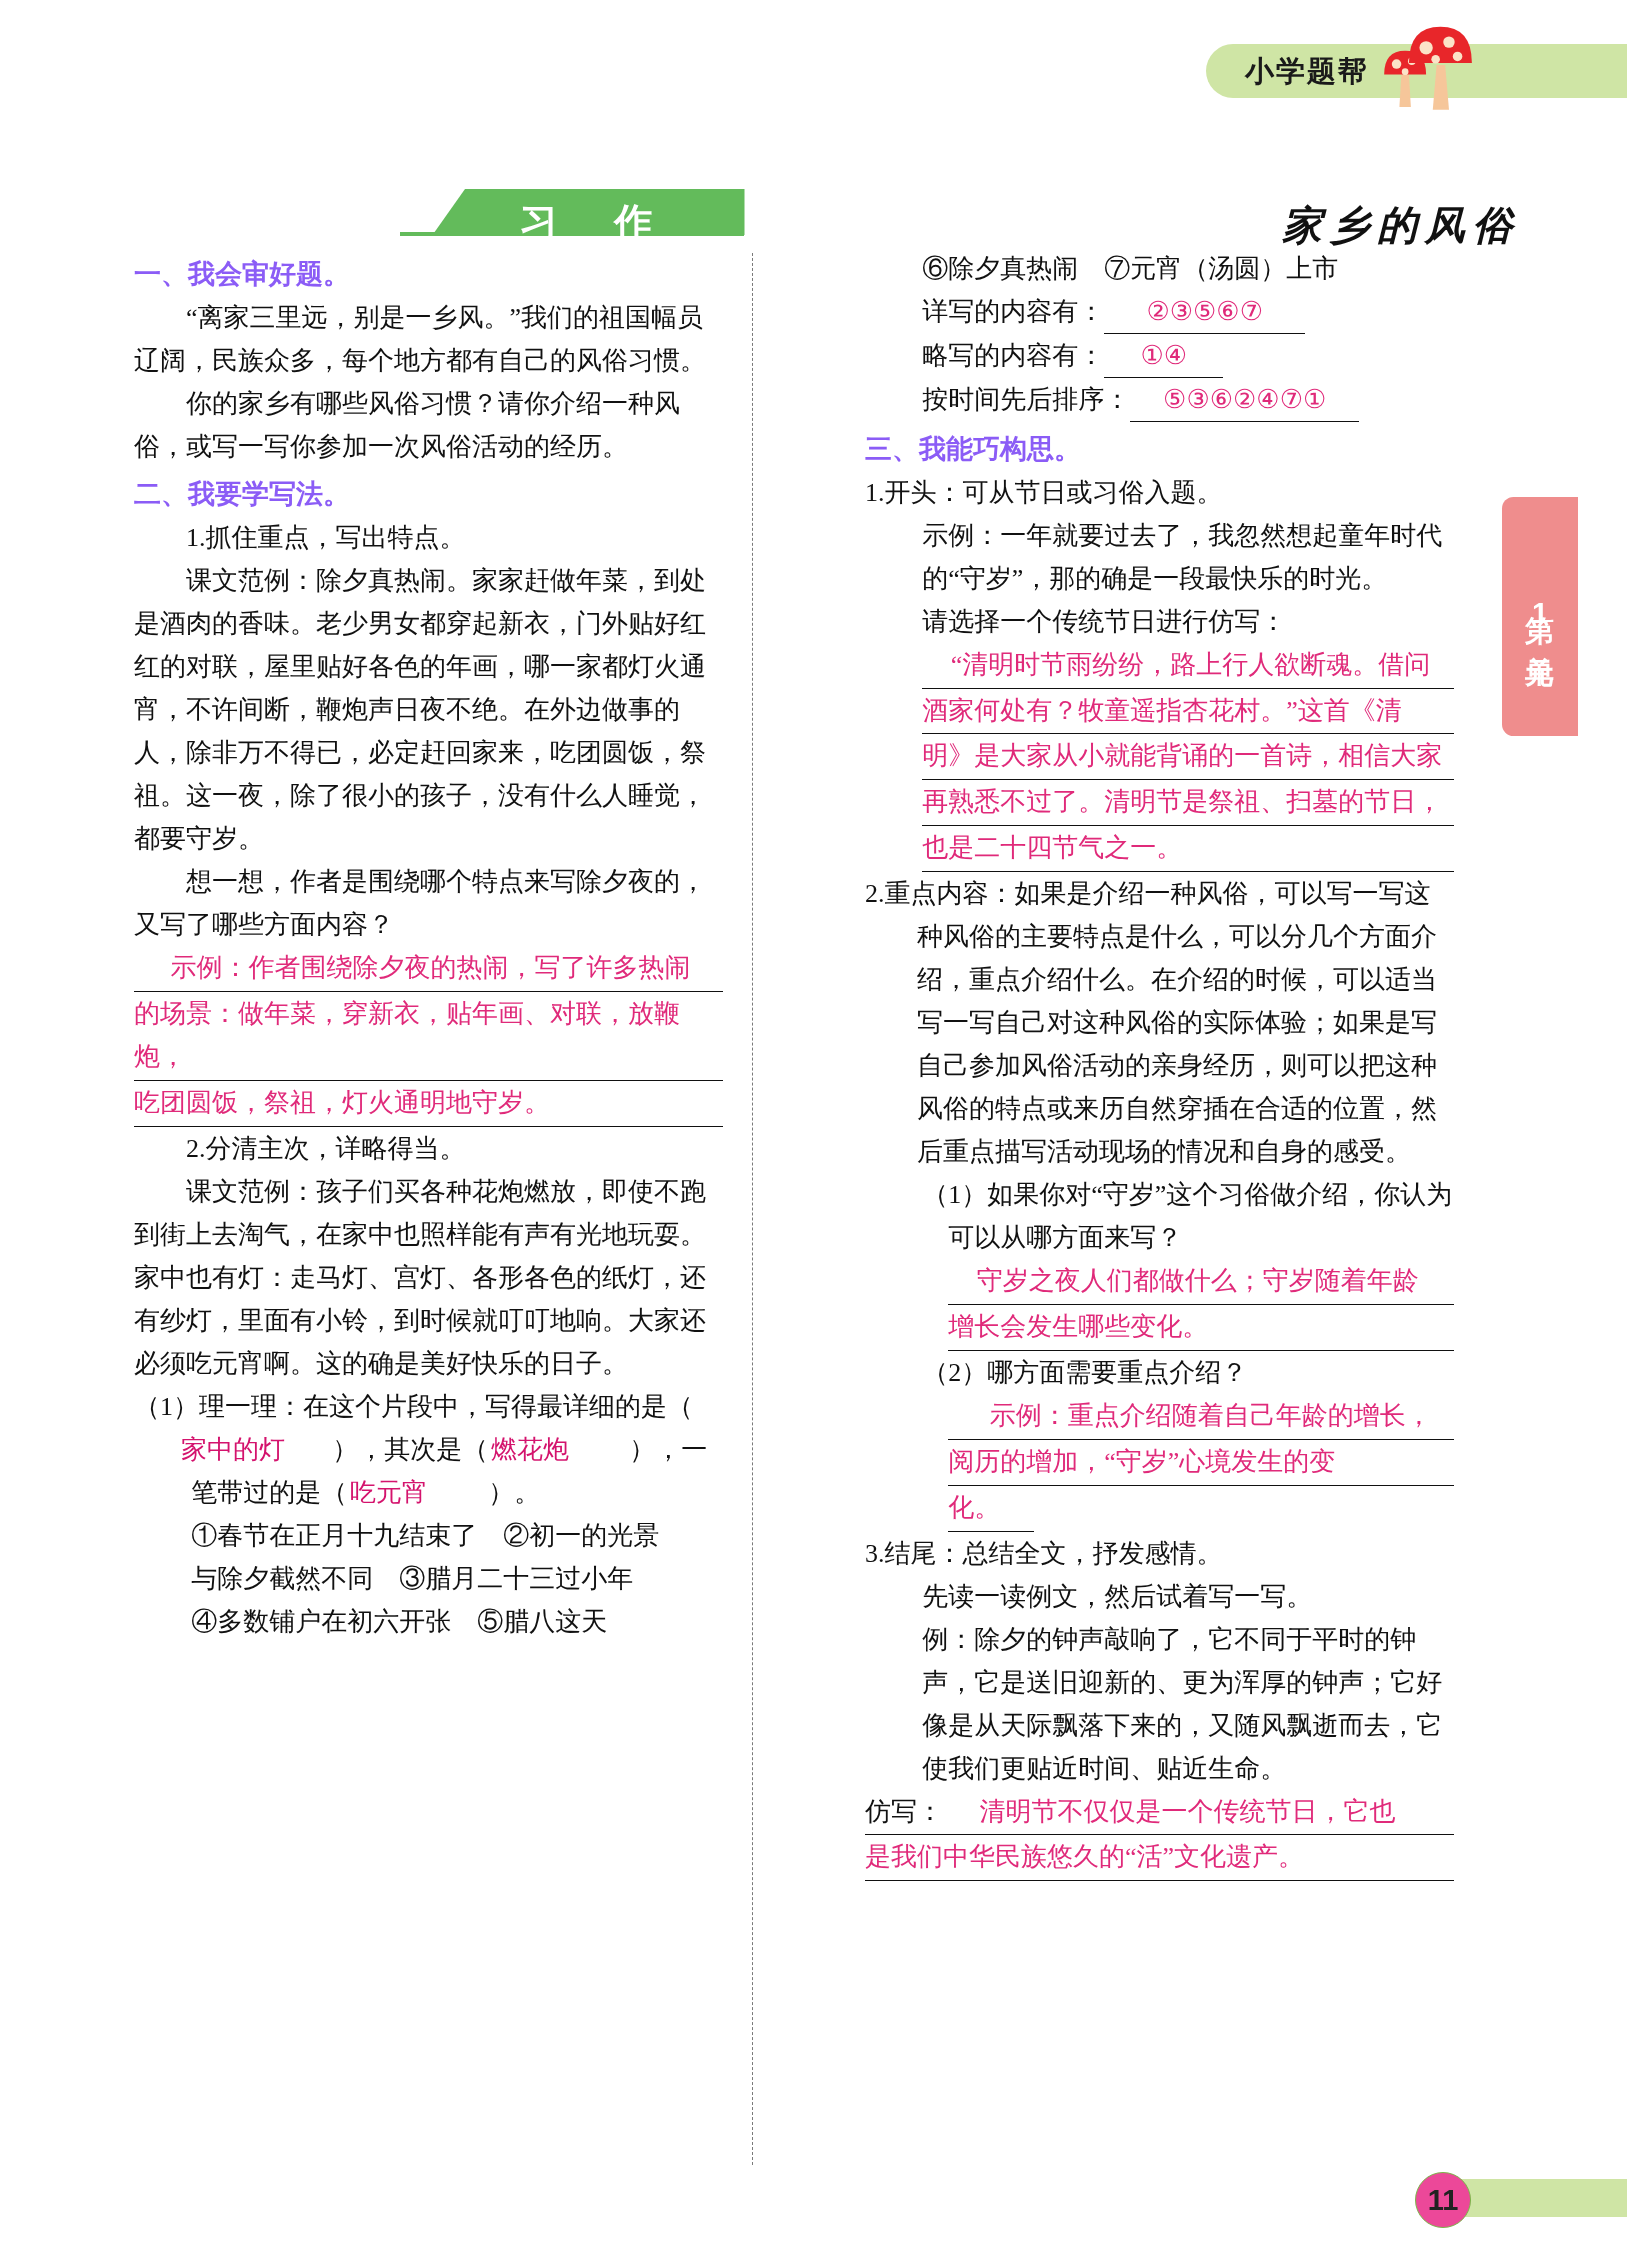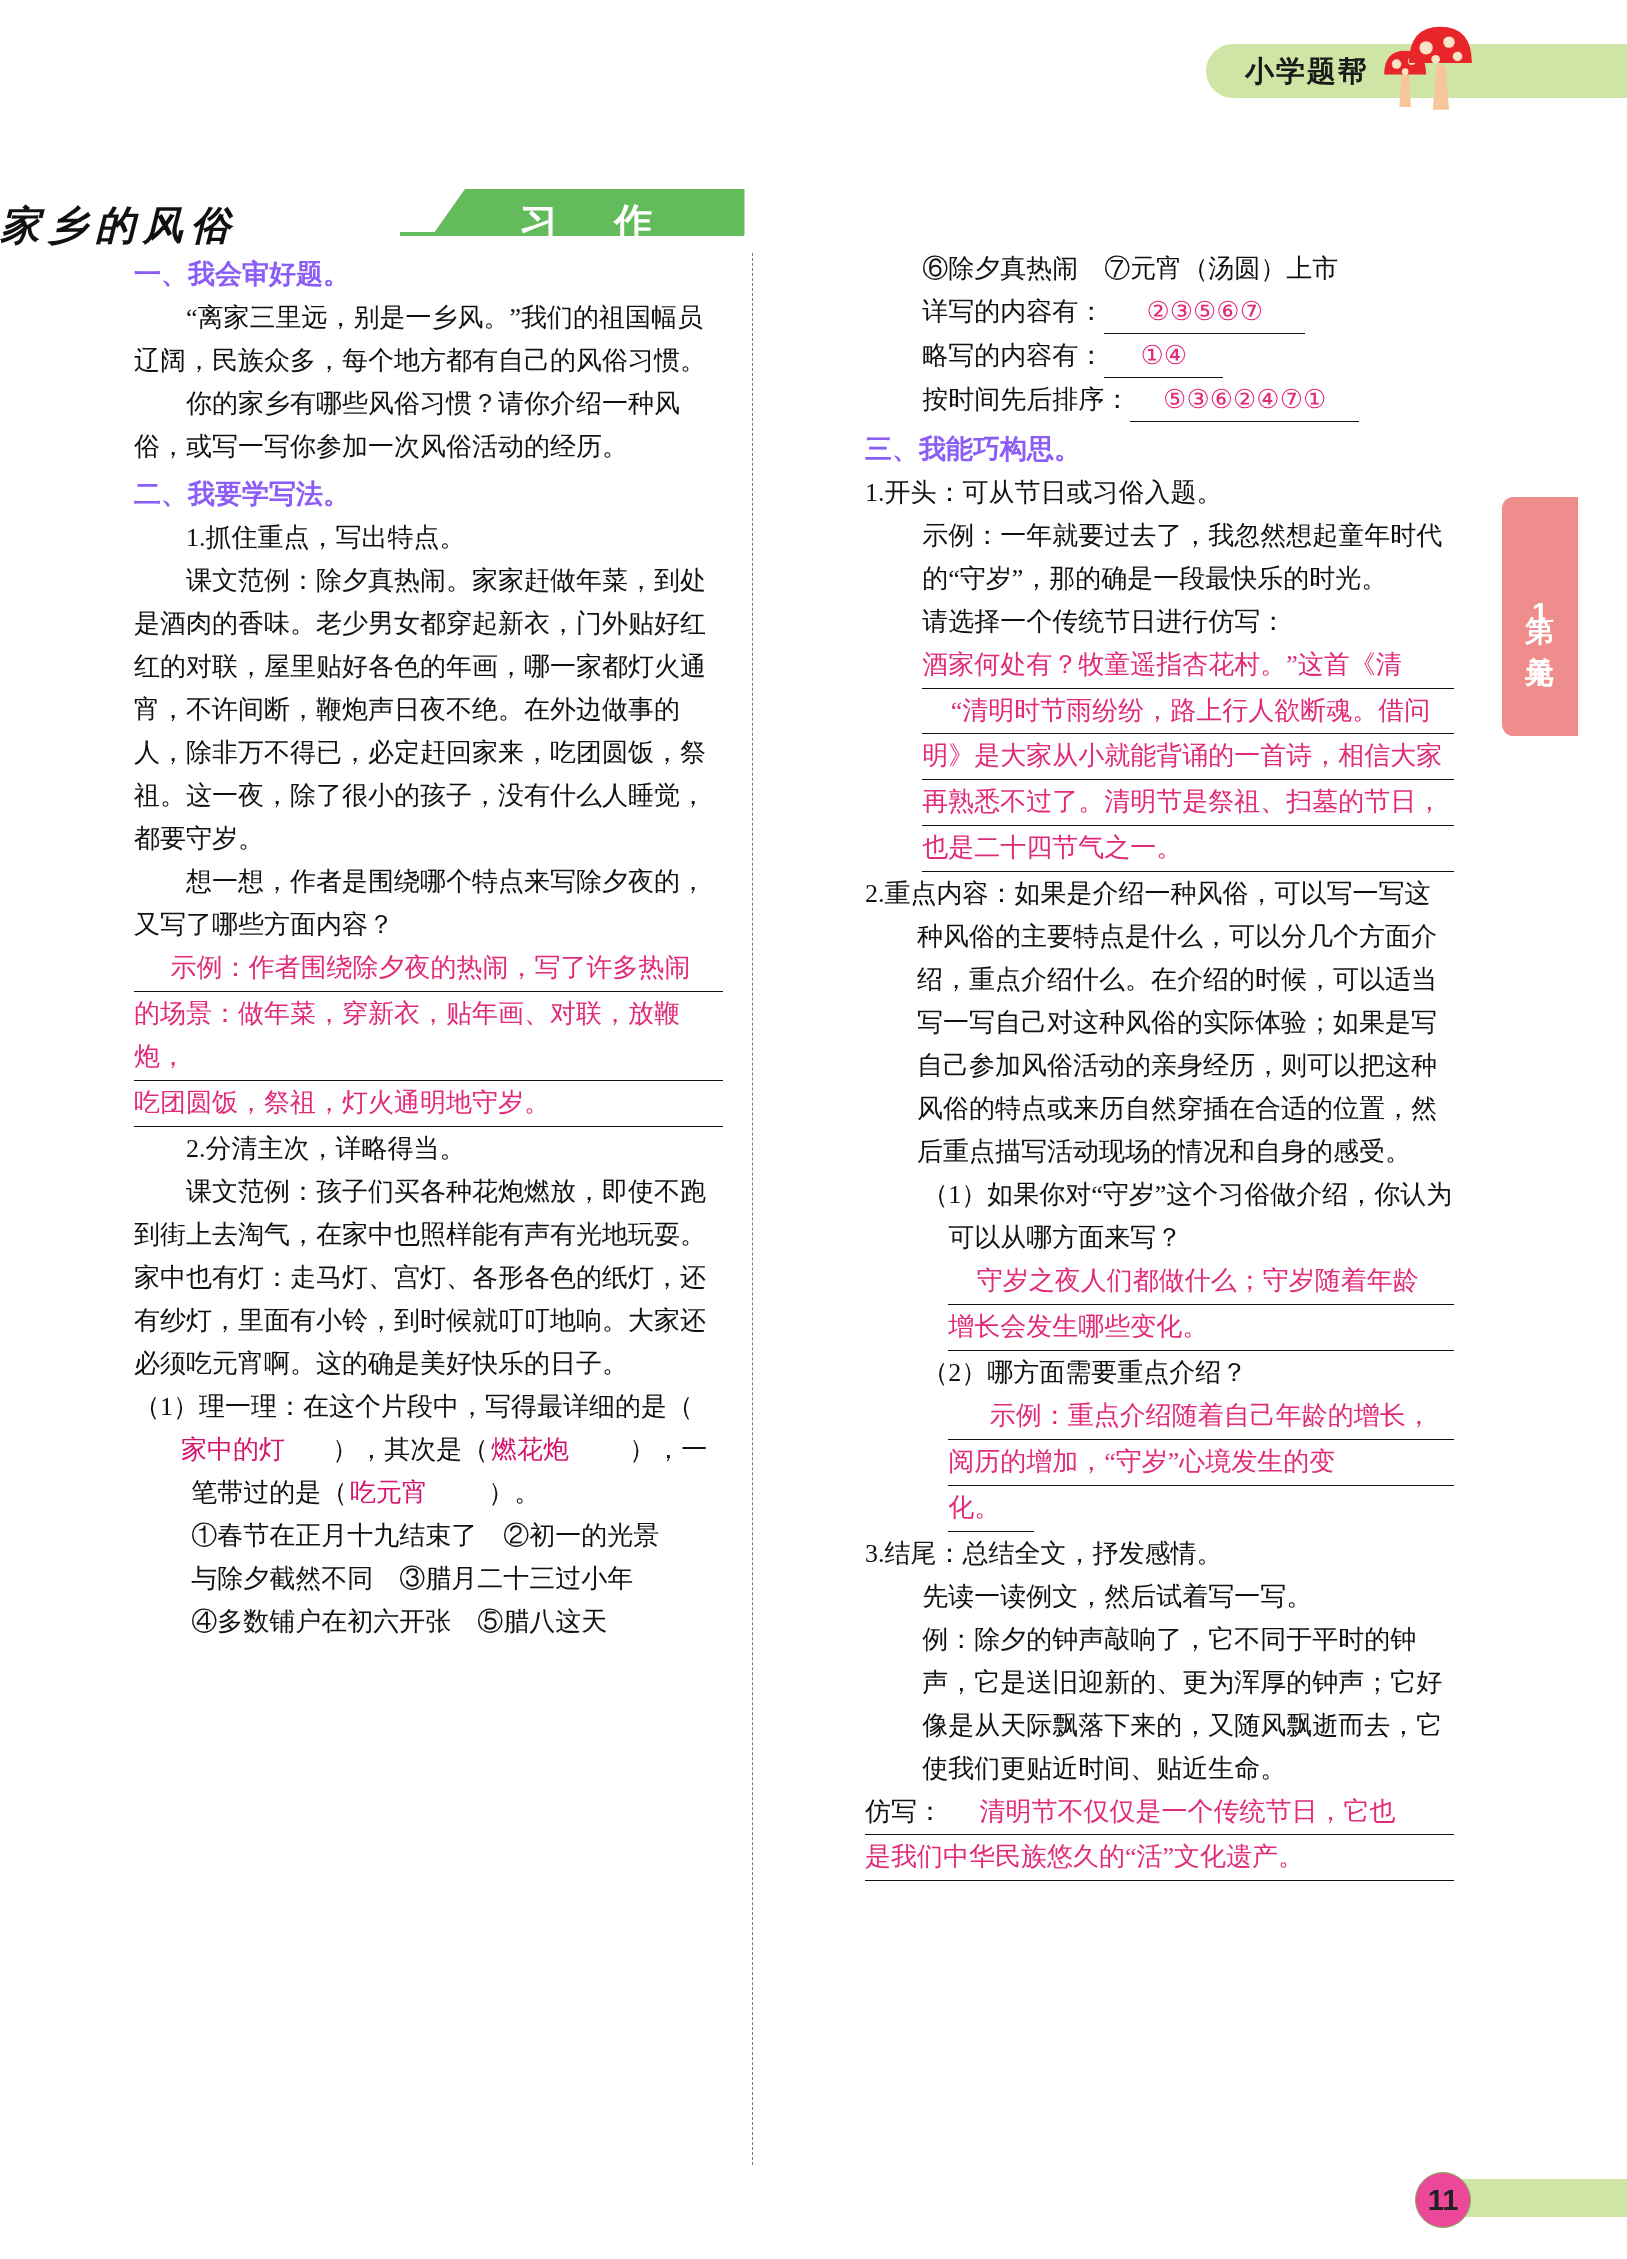--- a/index.html
+++ b/index.html
@@ -75,21 +75,21 @@
     font-family: "Liberation Sans", sans-serif;
     z-index: 5;
   }
 
   
   .subtitle {
     position: absolute;
     top: 198px;
     left: 0;
     width: 1520px;
-    text-align: left;
+    text-align: right;
     margin-top: 0;
   }
   .subtitle-inner {
     display: inline-block;
     margin-top: 0;
     font-size: 40px;
     font-weight: bold;
     font-style: italic;
     letter-spacing: 7.6px;
     color: #111;
@@ -294,22 +294,22 @@
     <span>按时间先后排序：</span><span class="blank-line" style="min-width:229px">⑤③⑥②④⑦①</span>
   </p>
 
   <div class="h-sec">三、我能巧构思。</div>
 
   <p class="hang">1.开头：可从节日或习俗入题。</p>
   <p class="sub">示例：一年就要过去了，我忽然想起童年时代的“守岁”，那的确是一段最快乐的时光。</p>
   <p class="sub">请选择一个传统节日进行仿写：</p>
 
   <div style="padding-left:2.2em;">
+    <span class="ans-line" style="text-indent:1.1em;">“清明时节雨纷纷，路上行人欲断魂。借问</span>
     <span class="ans-line">酒家何处有？牧童遥指杏花村。”这首《清</span>
-    <span class="ans-line" style="text-indent:1.1em;">“清明时节雨纷纷，路上行人欲断魂。借问</span>
     <span class="ans-line">明》是大家从小就能背诵的一首诗，相信大家</span>
     <span class="ans-line">再熟悉不过了。清明节是祭祖、扫墓的节日，</span>
     <span class="ans-line">也是二十四节气之一。</span>
   </div>
 
   <p class="hang">2.重点内容：如果是介绍一种风俗，可以写一写这种风俗的主要特点是什么，可以分几个方面介绍，重点介绍什么。在介绍的时候，可以适当写一写自己对这种风俗的实际体验；如果是写自己参加风俗活动的亲身经历，则可以把这种风俗的特点或来历自然穿插在合适的位置，然后重点描写活动现场的情况和自身的感受。</p>
 
   <p class="hang2" style="padding-left:3.2em;text-indent:-1.0em;">（1）如果你对“守岁”这个习俗做介绍，你认为可以从哪方面来写？</p>
   <div style="padding-left:3.2em;">
     <span class="ans-line" style="text-indent:1.1em;">守岁之夜人们都做什么；守岁随着年龄</span>

